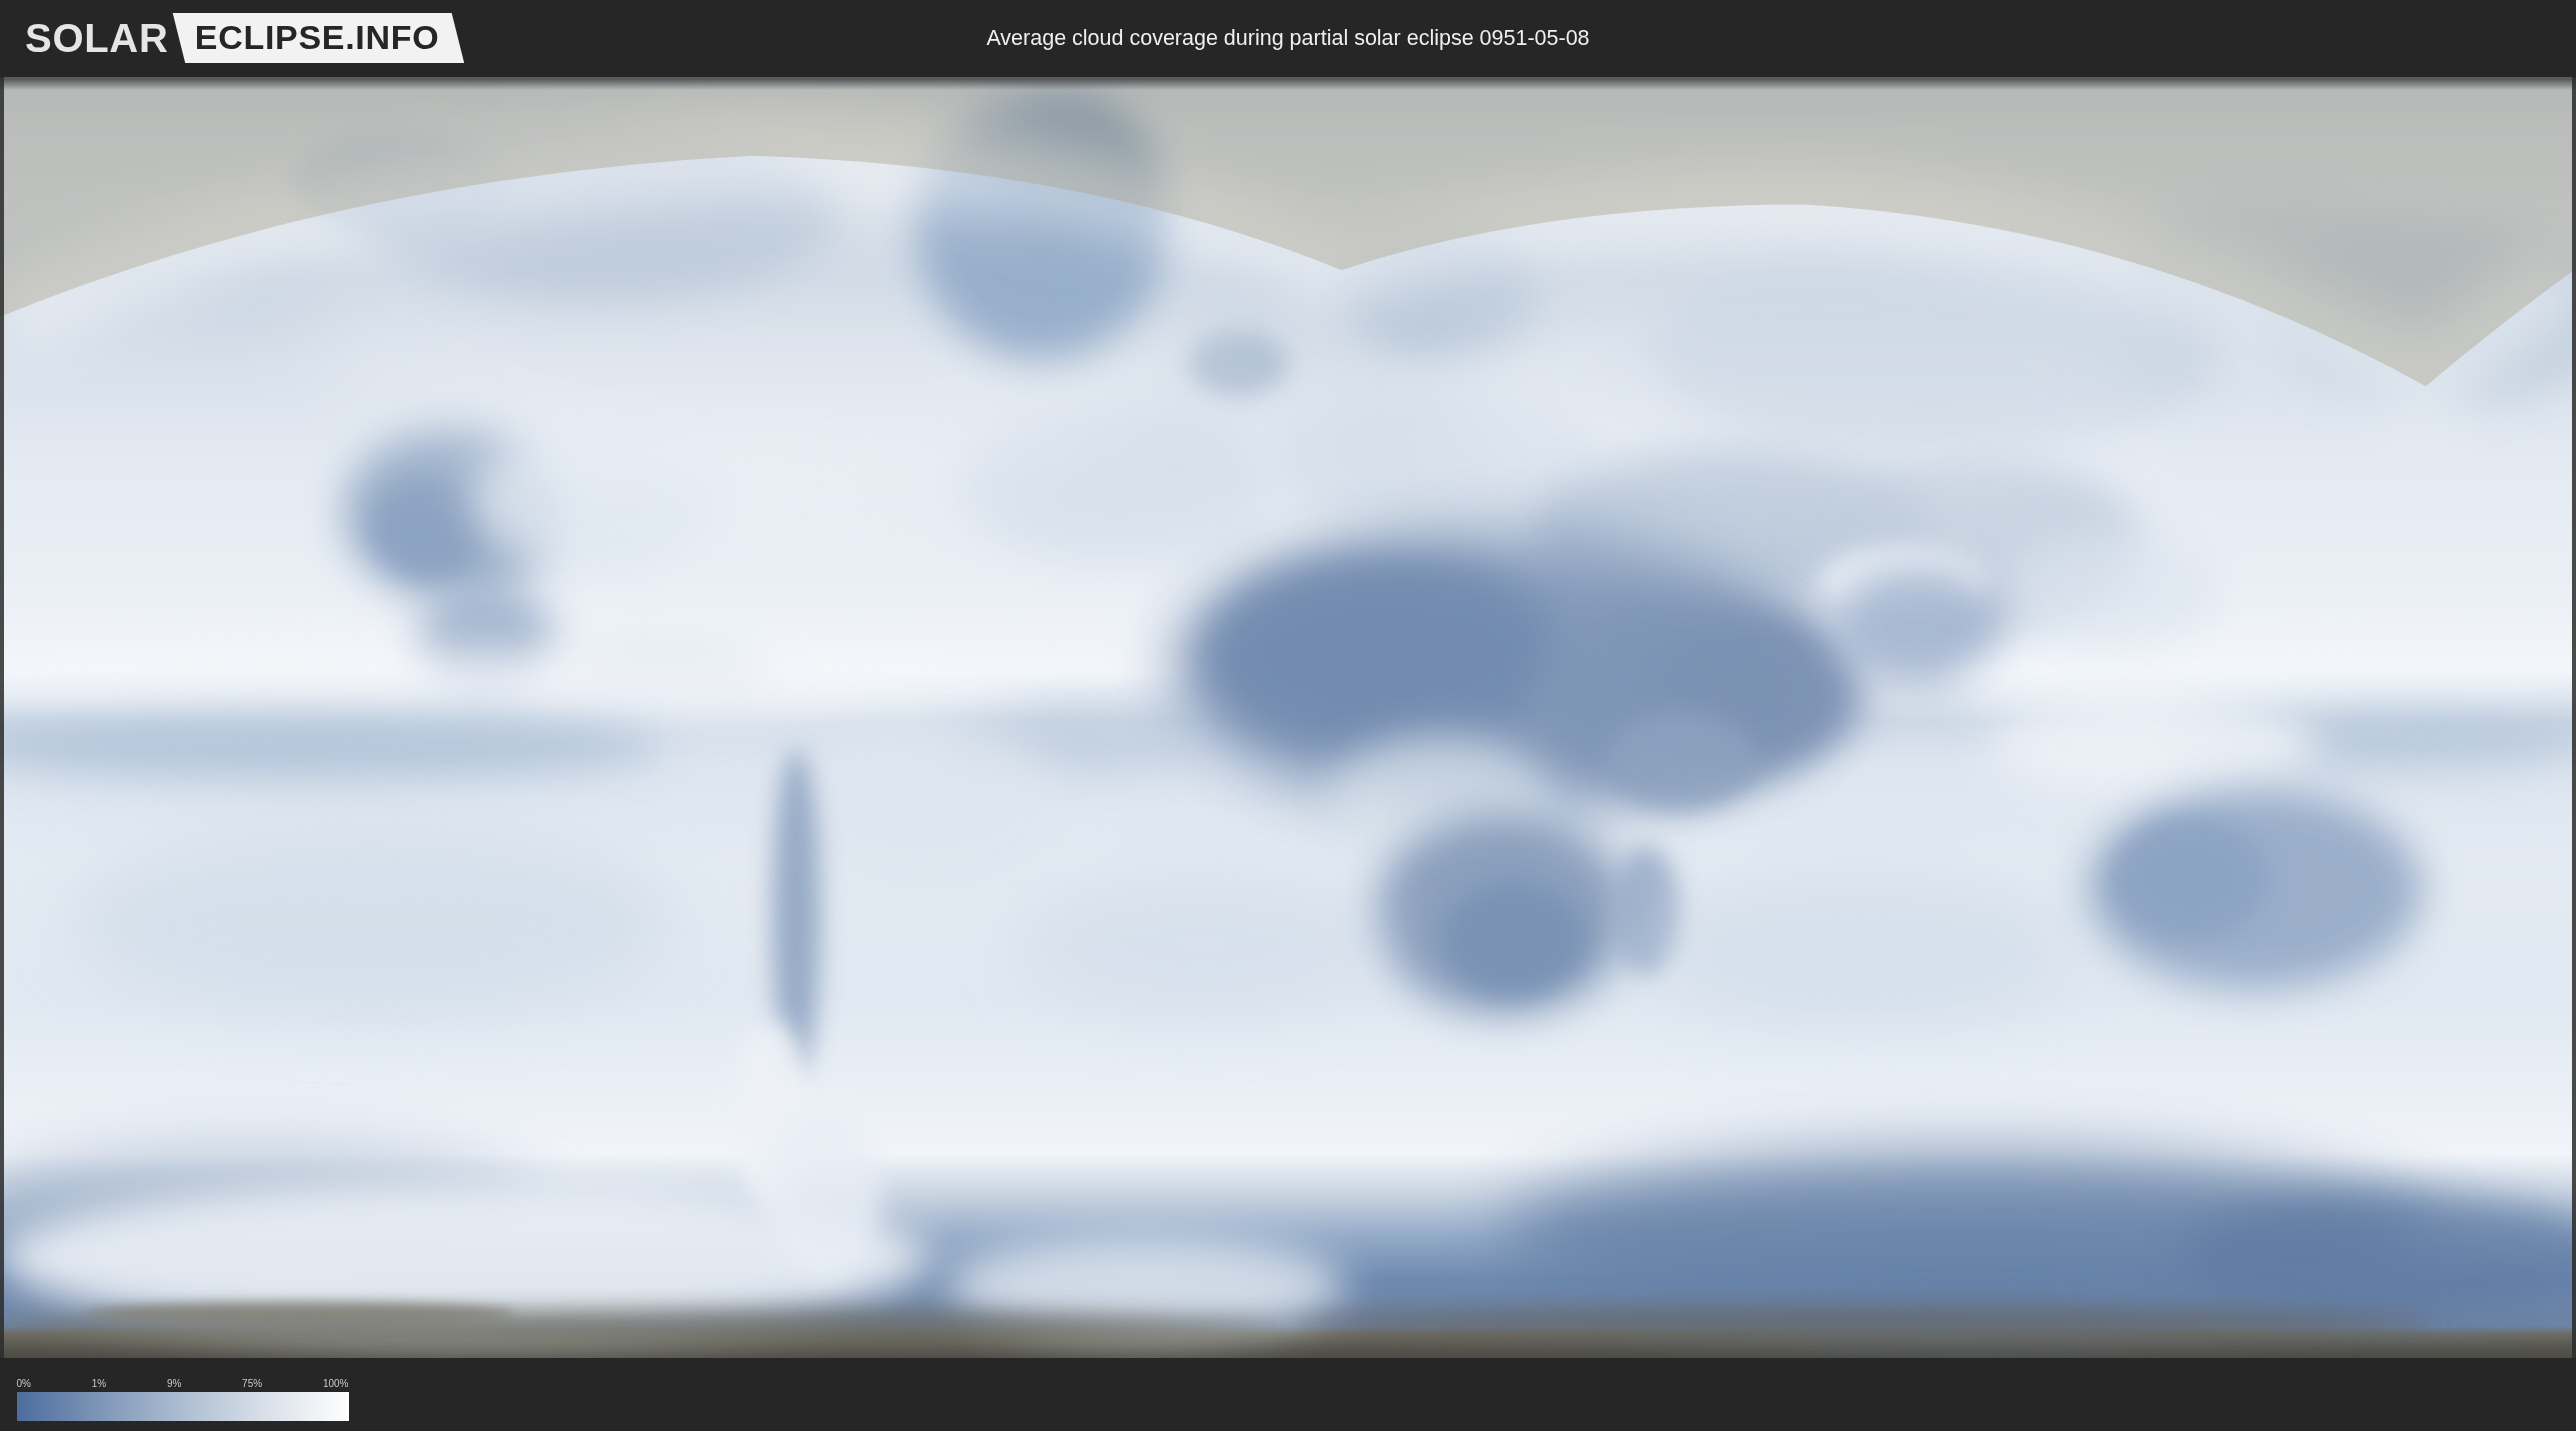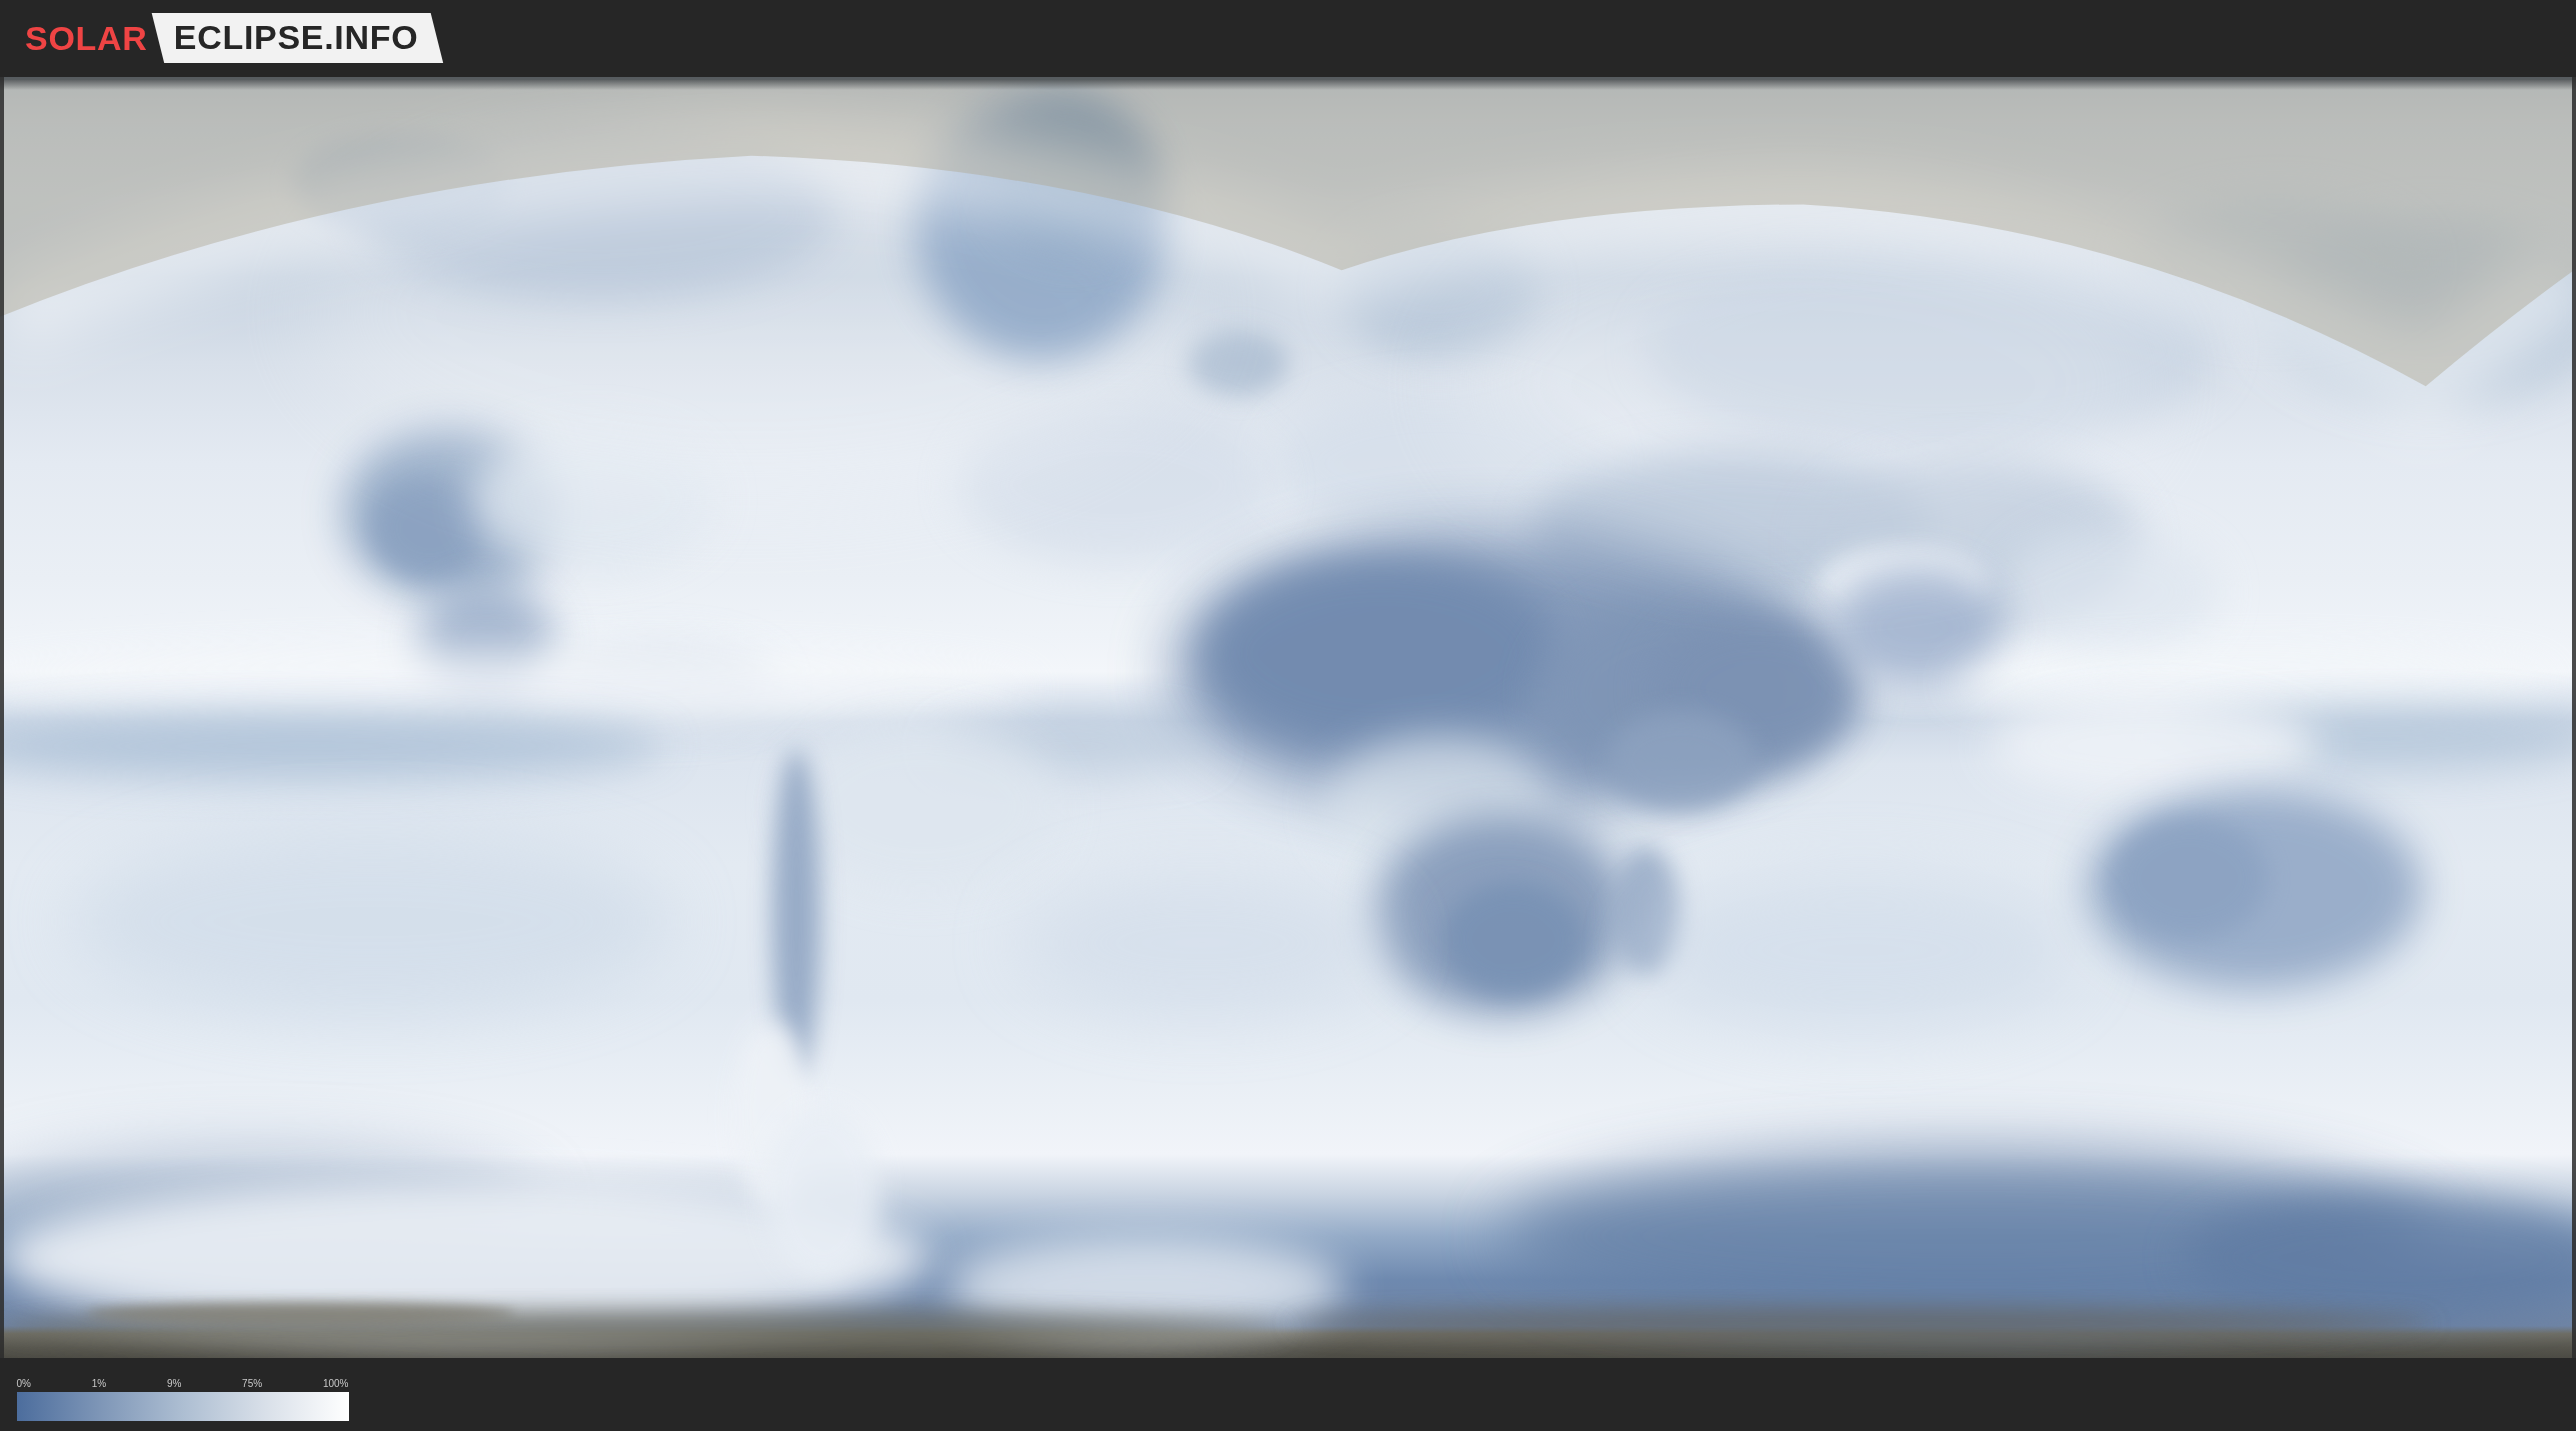--- a/index.html
+++ b/index.html
@@ -2,21 +2,21 @@
 <html style="font-size:11.4px"><head>
 <meta charset="utf-8">
 <style>
   html,body{margin:0;padding:0;background:#1c1c1c;}
   .page{position:relative;width:2576px;height:1431px;overflow:hidden;background:#262626;
         font-family:"Liberation Sans","DejaVu Sans",sans-serif;}
 
   
   .header{position:absolute;left:0;top:0;width:2576px;height:77px;background:#262626;z-index:30;}
   .logo{position:absolute;left:25px;top:0;height:77px;display:flex;align-items:center;}
-  .logo-prefix{color:#ef4444;font-size:34px;font-weight:700;letter-spacing:0.7px;}
+  .logo-prefix{color:#e5e5e5;font-size:40px;font-weight:700;letter-spacing:0.7px;}
   .logo-box{display:inline-block;margin-left:10px;background:#f2f2f2;padding:5px 18.6px 6.4px 15.7px;
             transform:skewX(14deg);}
   .logo-box span{display:inline-block;transform:skewX(-14deg);color:#262626;font-size:34px;font-weight:700;letter-spacing:0.7px;}
   .page-title{position:absolute;left:50%;top:0;transform:translateX(-50%);height:77px;
               display:flex;align-items:center;color:#efefef;font-size:21.5px;font-weight:400;white-space:nowrap;}
 
   
   .map{position:absolute;left:0;top:77px;width:2576px;height:1281px;overflow:hidden;}
   .map-base{position:absolute;inset:0;background:linear-gradient(to bottom,
       #b7c2d0 0%, #c3cdd9 3.4%, #cbd5e1 9.5%, #c6d2e0 15.6%, #d8e0ea 22.3%,
@@ -42,20 +42,21 @@
 </head>
 <body>
 
 <div class="page">
 
   <div class="header">
     <div class="logo">
       <span class="logo-prefix">SOLAR</span>
       <span class="logo-box"><span>ECLIPSE.INFO</span></span>
     </div>
+    <div class="page-title">Average cloud coverage during partial solar eclipse 0951-05-08</div>
   </div>
 
   <div class="map">
     <div class="map-base"></div>
 
     <svg viewBox="0 0 3600 1790" preserveAspectRatio="none">
       <defs>
         <filter id="b60" x="-60%" y="-60%" width="220%" height="220%">
             <feGaussianBlur stdDeviation="45"></feGaussianBlur>
           </filter>

